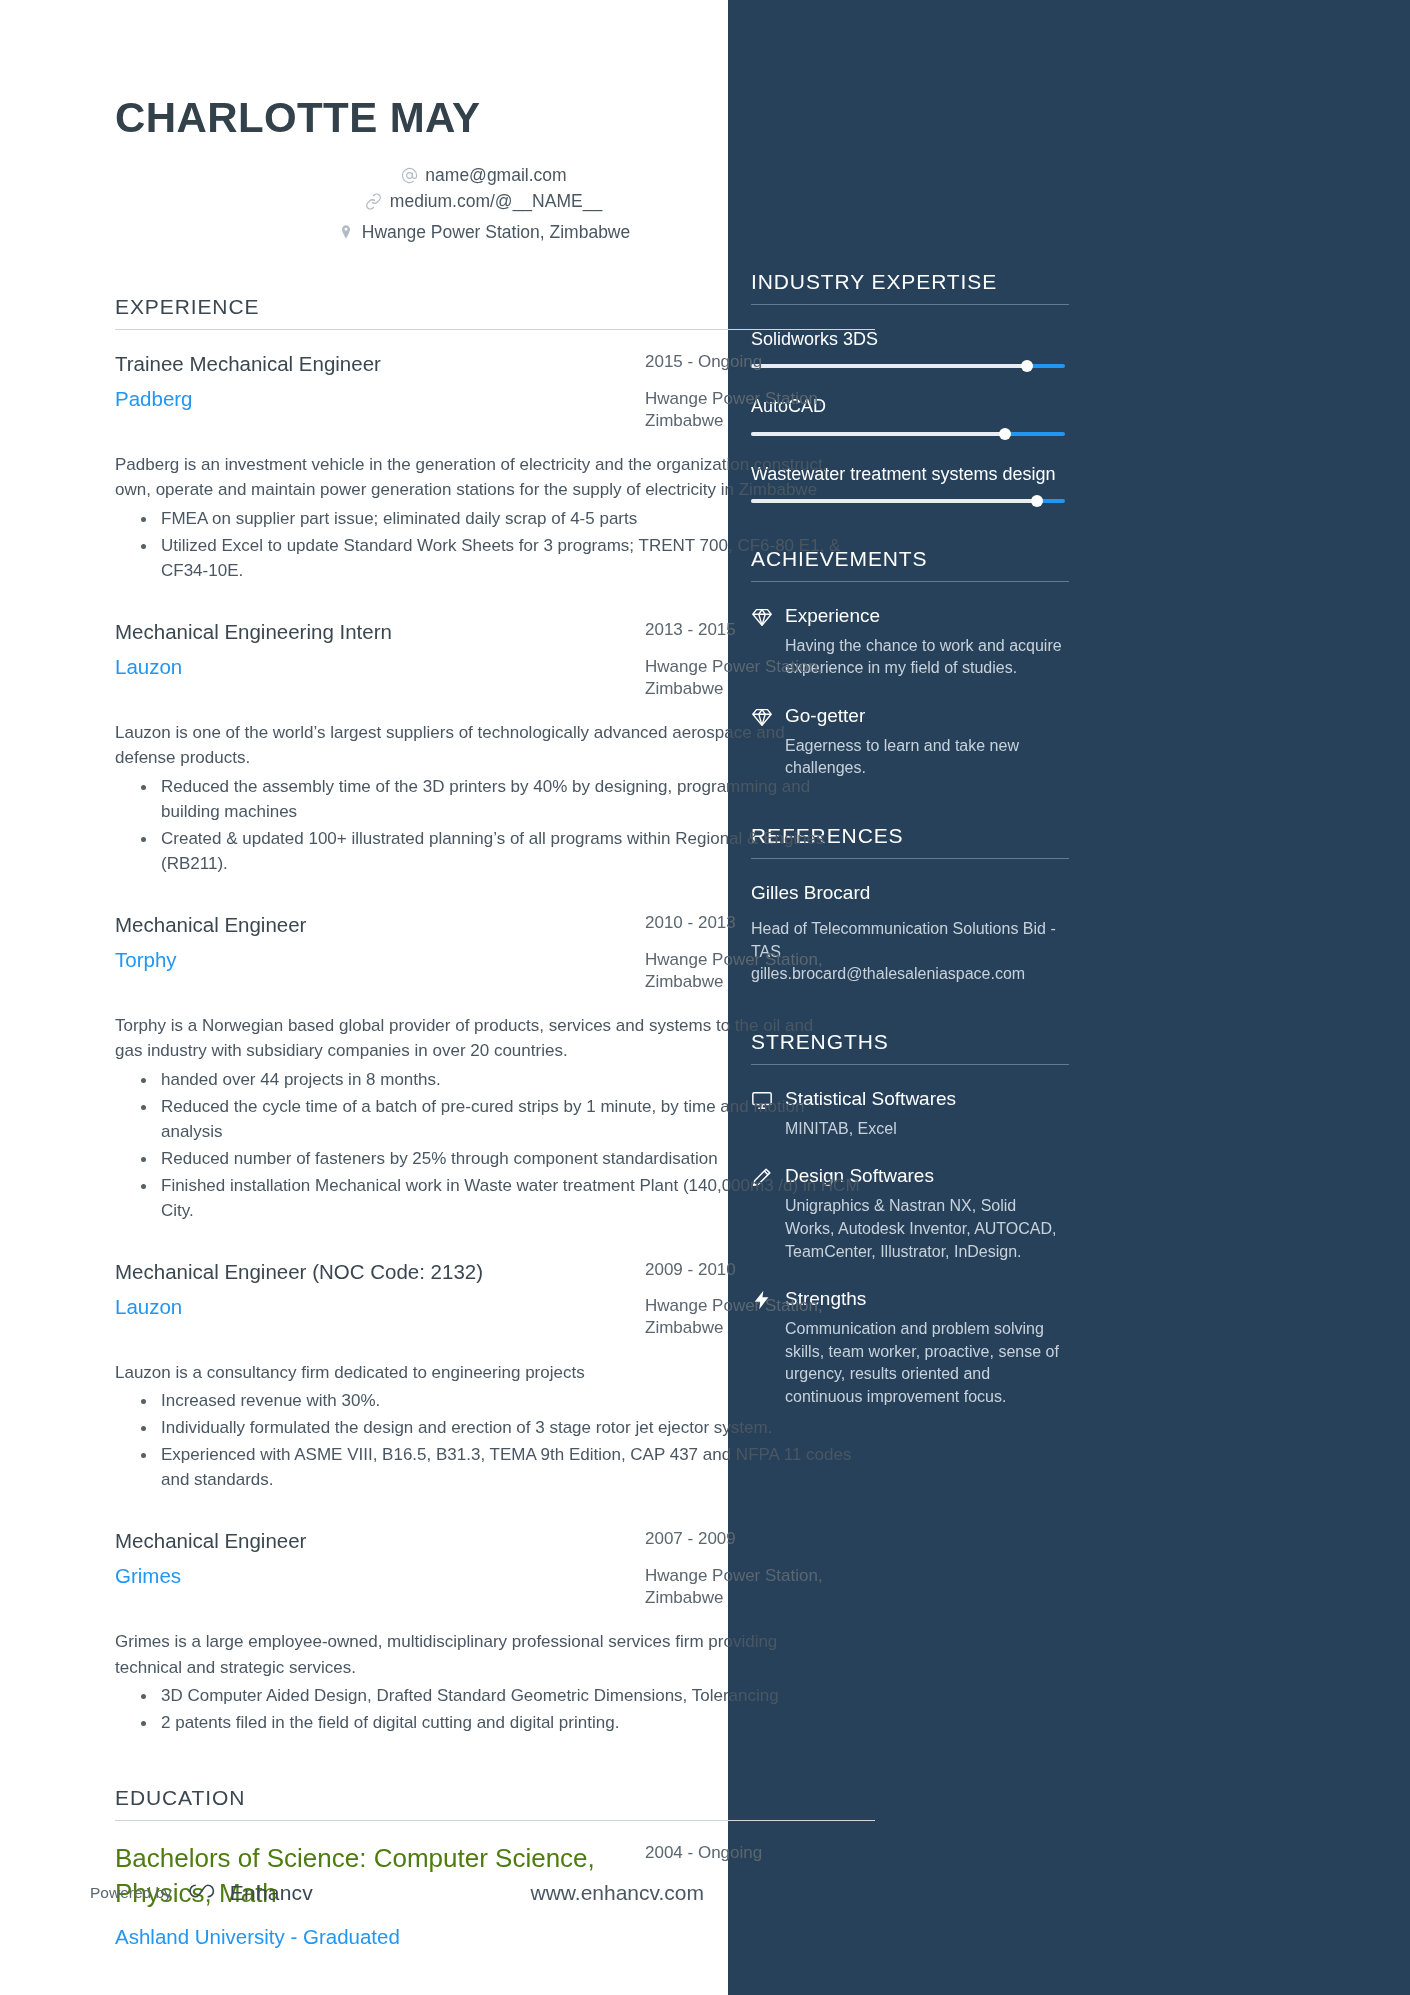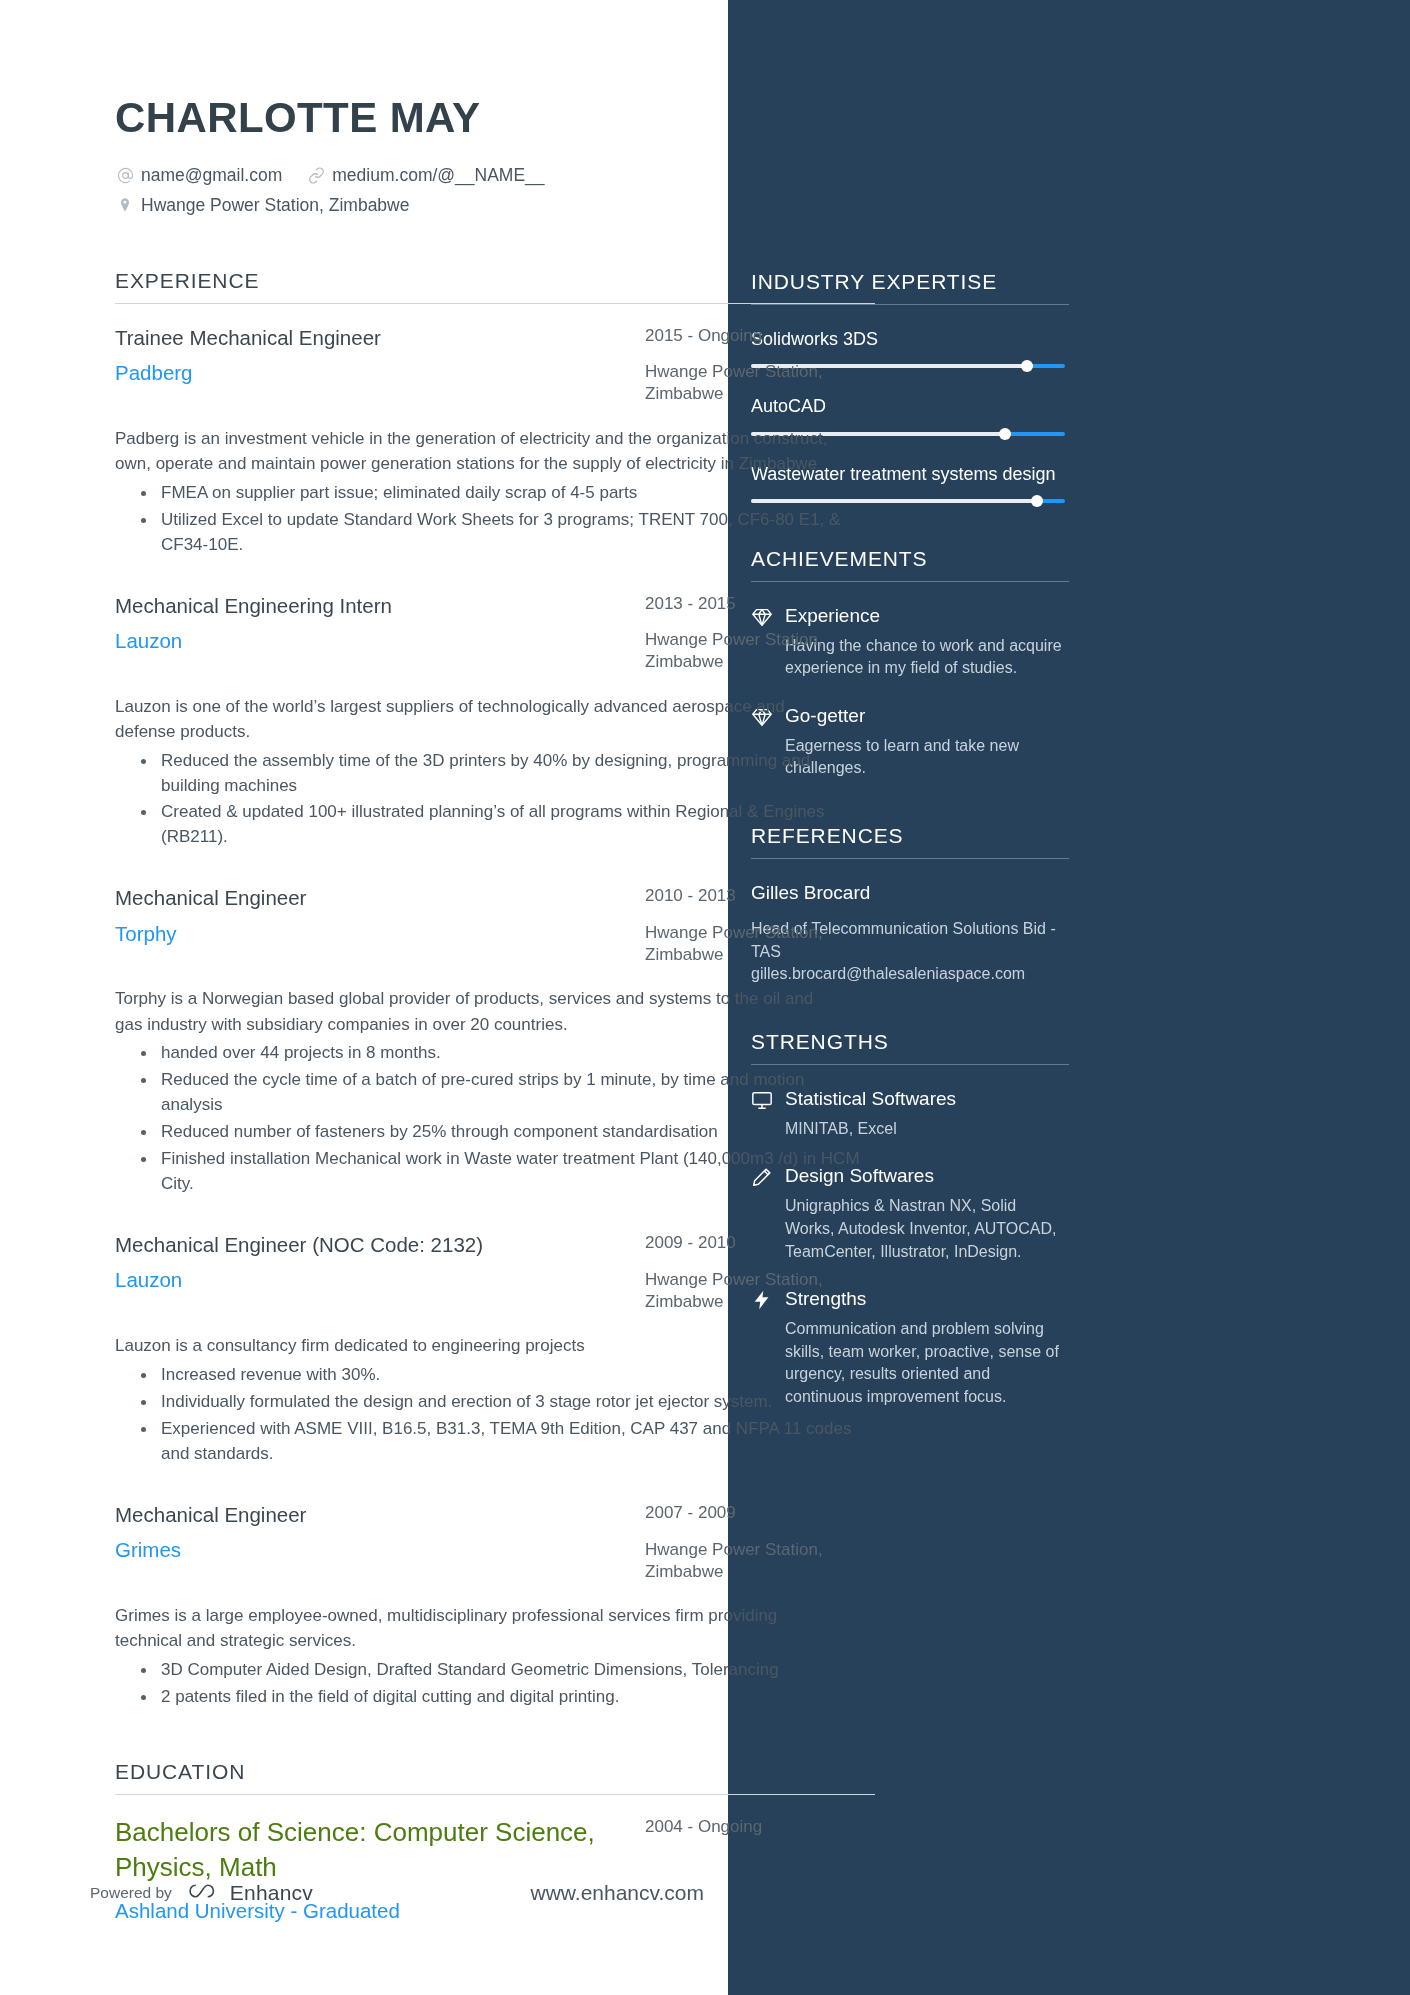--- a/index.html
+++ b/index.html
@@ -30,21 +30,21 @@
     padding:96px 0 0 115px;
   }
   .main-inner{width:760px;}
 
   
   .name{
     font-size:42px;letter-spacing:.4px;
     font-weight:bold;color:#33414b;
     margin:0 0 22px 0;line-height:1.05;
   }
-  .contact-row{display:flex;align-items:center;margin-bottom:4px;}
+  .contact-row{display:flex;align-items:center;margin-bottom:4px;flex-direction:column;}
   .contact-item{display:flex;align-items:center;margin-right:24px;}
   .contact-item .ic{
     width:20px;height:20px;margin-right:6px;
     display:inline-flex;align-items:center;justify-content:center;
     color:#b3bcc4;flex:0 0 auto;
   }
   .contact-item .tx{font-size:17.5px;color:#4a5762;line-height:1.5;}
 
   
   .sec-title{

